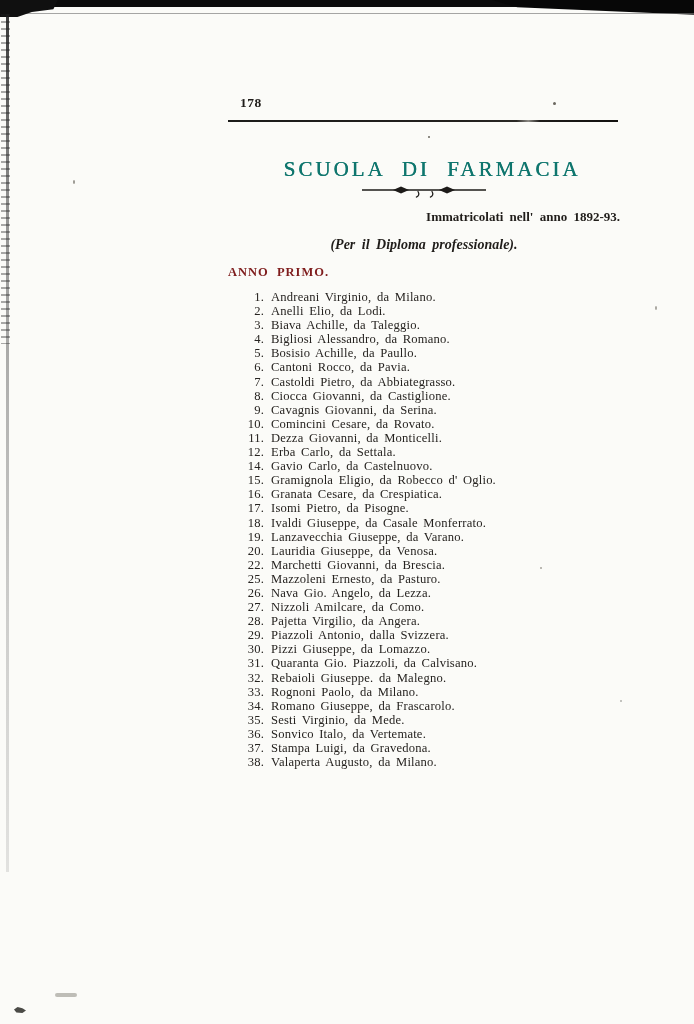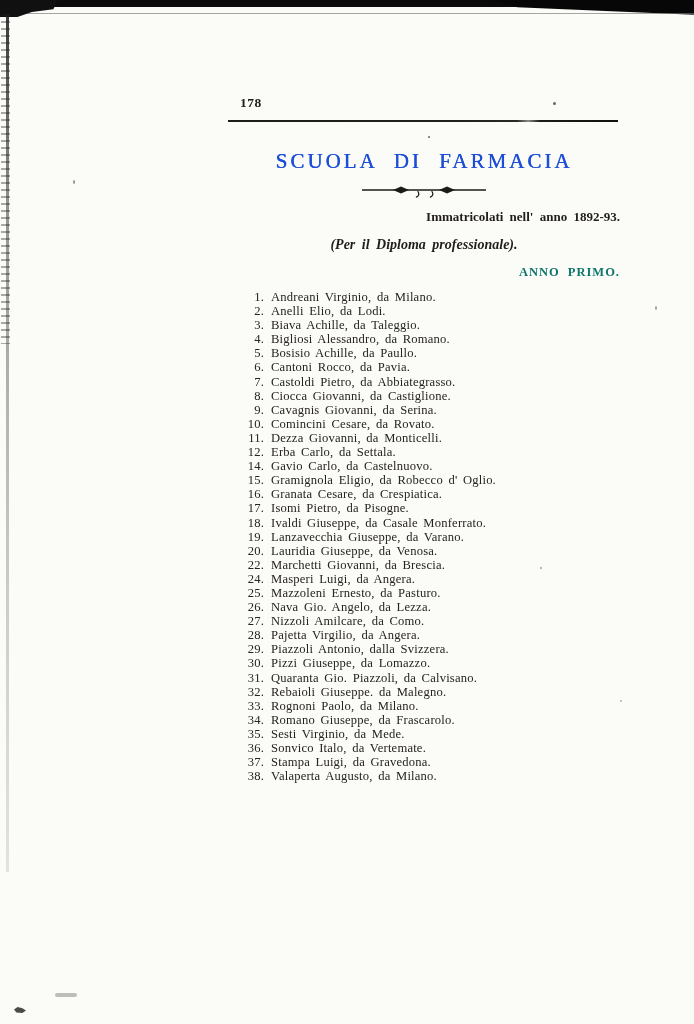--- a/index.html
+++ b/index.html
@@ -31,30 +31,30 @@
   .s5{left:540px;top:567px;width:2px;height:2px;opacity:.6;}
   .s6{left:620px;top:700px;width:2px;height:2px;opacity:.5;}
   .smudge1{position:absolute;left:14px;top:1007px;width:12px;height:6px;background:#2b2b28;opacity:.85;
     clip-path:polygon(0 40%,30% 0,70% 20%,100% 60%,70% 100%,20% 90%);border-radius:2px;}
   .smudge2{position:absolute;left:55px;top:993px;width:22px;height:4px;background:#8d8a82;opacity:.55;border-radius:2px;}
   
   .content{position:absolute;left:228px;top:0;width:392px;}
   .page-number{position:absolute;top:95px;left:12px;font-weight:700;font-size:13.5px;letter-spacing:.5px;color:#1f1c19;}
   .header-rule{position:absolute;top:120px;left:0;width:390px;height:2px;
     background:linear-gradient(90deg,#1c1c1a 0%,#22201e 60%,#2a2825 74%,#8b8984 77%,#1d1b19 80%,#12110f 100%);}
-  .title{position:absolute;top:149px;left:0;width:100%;text-align:center;margin:0;
-    font-size:21px;font-weight:400;letter-spacing:3px;word-spacing:9px;color:#1d4ed8;
+  .title{position:absolute;top:149px;left:0;width:100%;text-align:center;margin:8px;
+    font-size:21px;font-weight:400;letter-spacing:3px;word-spacing:9px;color:#0f766e;
     text-shadow:.4px 0 0 currentColor;}
   .ornament{position:absolute;top:184px;left:0;width:100%;text-align:center;}
   .enrollment{position:absolute;top:209px;left:0;width:100%;text-align:right;
     font-weight:700;font-size:13px;word-spacing:3px;color:#201d1a;}
   .diploma{position:absolute;top:237px;left:0;width:100%;text-align:center;
     font-weight:700;font-style:italic;font-size:14px;word-spacing:3px;color:#201d1a;}
-  .section-heading{position:absolute;top:265px;left:0;width:100%;text-align:right;
-    font-weight:700;font-size:12.5px;letter-spacing:1px;word-spacing:4px;color:#0f766e;}
+  .section-heading{position:absolute;top:265px;left:0;width:100%;text-align:left;
+    font-weight:700;font-size:12.5px;letter-spacing:1px;word-spacing:4px;color:#7f1d1d;}
   .student-list{position:absolute;top:290px;left:13px;margin:0;padding:0;list-style:none;}
   .row{display:flex;font-size:12.6px;line-height:14.1px;word-spacing:2.2px;letter-spacing:.2px;color:#262320;}
   .num{width:23px;text-align:right;flex:0 0 auto;}
   .entry{margin-left:7px;white-space:nowrap;}
 </style>
 </head>
 <body>
 
 <div class="page">
 
@@ -168,24 +168,20 @@
         </li>
         <li class="row">
           <span class="num">20.</span>
           <span class="entry">Lauridia Giuseppe, da Venosa.</span>
         </li>
         <li class="row">
           <span class="num">22.</span>
           <span class="entry">Marchetti Giovanni, da Brescia.</span>
         </li>
         <li class="row">
-          <span class="num">24.</span>
-          <span class="entry">Masperi Luigi, da Angera.</span>
-        </li>
-        <li class="row">
           <span class="num">25.</span>
           <span class="entry">Mazzoleni Ernesto, da Pasturo.</span>
         </li>
         <li class="row">
           <span class="num">26.</span>
           <span class="entry">Nava Gio. Angelo, da Lezza.</span>
         </li>
         <li class="row">
           <span class="num">27.</span>
           <span class="entry">Nizzoli Amilcare, da Como.</span>

